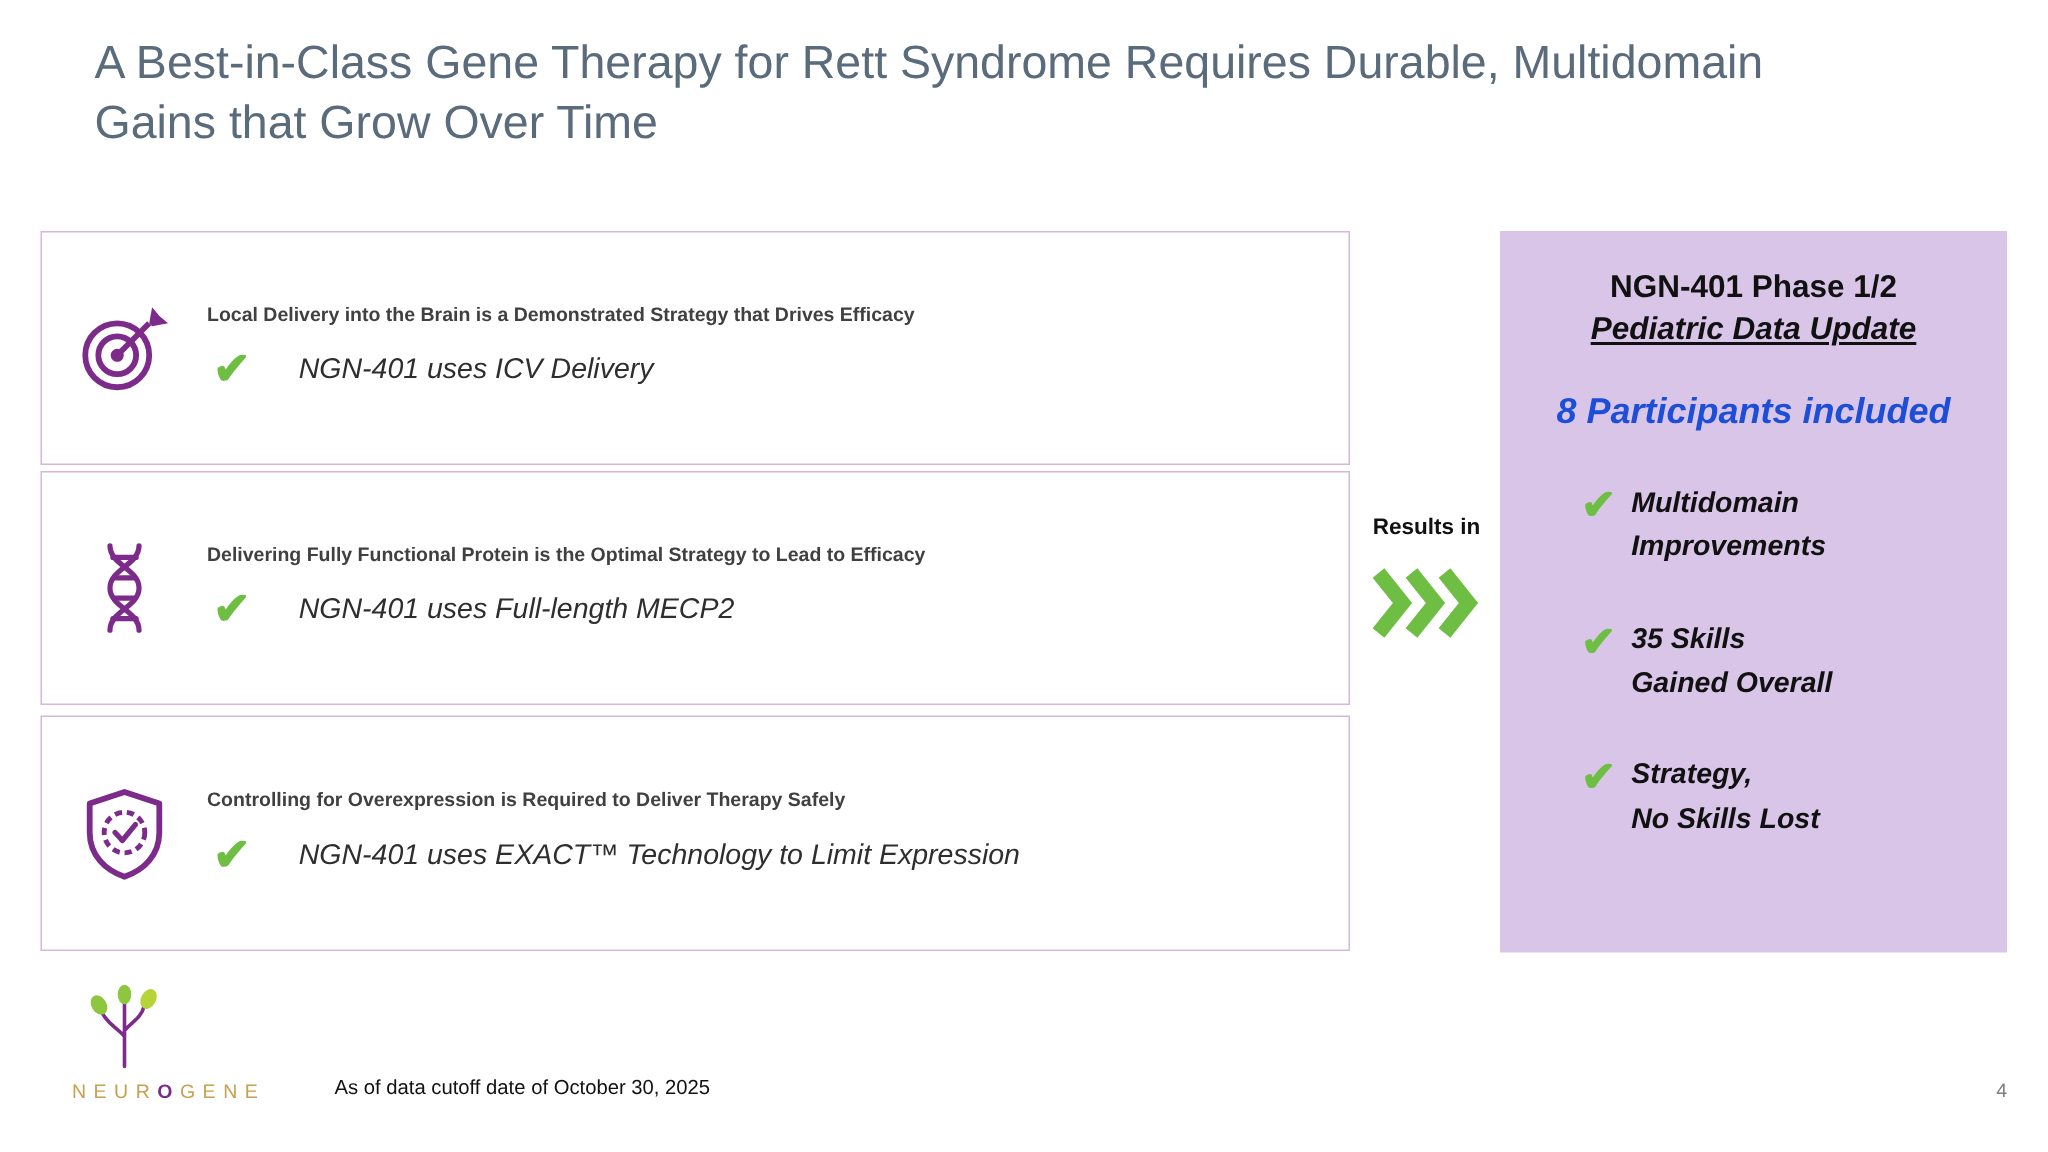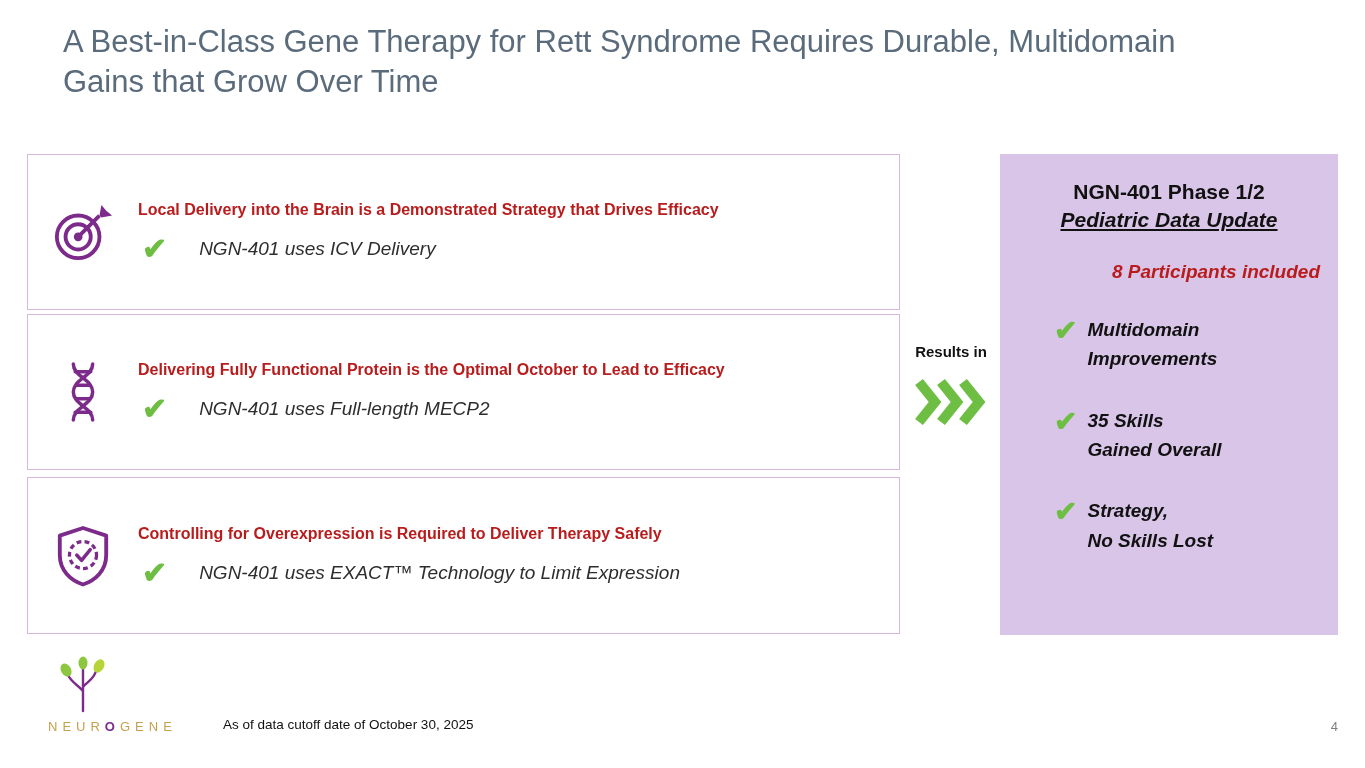--- a/index.html
+++ b/index.html
@@ -38,23 +38,23 @@
   .box-3 { top: 477px; height: 157px; }
   .icon-col {
     width: 110px;
     flex: 0 0 110px;
     display: flex;
     justify-content: center;
     align-items: center;
   }
   .box-body { flex: 1; padding-right: 26px; }
   .box-heading {
-    font-size: 16px;
-    font-weight: 700;
-    color: #b91c1c;
+    font-size: 13px;
+    font-weight: 700;
+    color: #404040;
     line-height: 1.25;
   }
   .check-row {
     display: flex;
     align-items: center;
     margin-top: 14px;
   }
   .check-glyph {
     font-size: 30px;
     line-height: 1;
@@ -98,26 +98,26 @@
   }
   .panel-title {
     text-align: center;
     font-size: 21px;
     font-weight: 700;
     color: #111;
     line-height: 1.35;
   }
   .panel-title .underlined { text-decoration: underline; font-style: italic; }
   .panel-subtitle {
-    text-align: right;
+    text-align: center;
     margin-top: 26px;
-    font-size: 19px;
+    font-size: 24px;
     font-weight: 700;
     font-style: italic;
-    color: #b91c1c;
+    color: #1d4ed8;
   }
   .panel-items { margin-top: 32px; }
   .panel-item {
     display: flex;
     align-items: flex-start;
     padding-left: 36px;
     margin-bottom: 32px;
   }
   .panel-item .check-glyph { font-size: 28px; margin-left: 0; margin-top: 2px; }
   .panel-item-text {
@@ -195,21 +195,21 @@
       <svg width="40" height="62" viewBox="0 0 40 64" fill="none" stroke="#7d2b8b" stroke-width="3.6" stroke-linecap="round">
         <path d="M10 3 c0 13 20 16 20 29 c0 13 -20 16 -20 29"></path>
         <path d="M30 3 c0 13 -20 16 -20 29 c0 13 20 16 20 29"></path>
         <line x1="12" y1="11" x2="28" y2="11"></line>
         <line x1="13" y1="25" x2="27" y2="25"></line>
         <line x1="13" y1="39" x2="27" y2="39"></line>
         <line x1="12" y1="53" x2="28" y2="53"></line>
       </svg>
     </div>
     <div class="box-body">
-      <div class="box-heading">Delivering Fully Functional Protein is the Optimal October to Lead to Efficacy</div>
+      <div class="box-heading">Delivering Fully Functional Protein is the Optimal Strategy to Lead to Efficacy</div>
       <div class="check-row">
         <span class="check-glyph">✔</span>
         <span class="check-text">NGN-401 uses Full-length MECP2</span>
       </div>
     </div>
   </div>
 
   <div class="strategy-box box-3">
     <div class="icon-col">
       <svg width="58" height="62" viewBox="0 0 60 64" fill="none" stroke="#7d2b8b">

